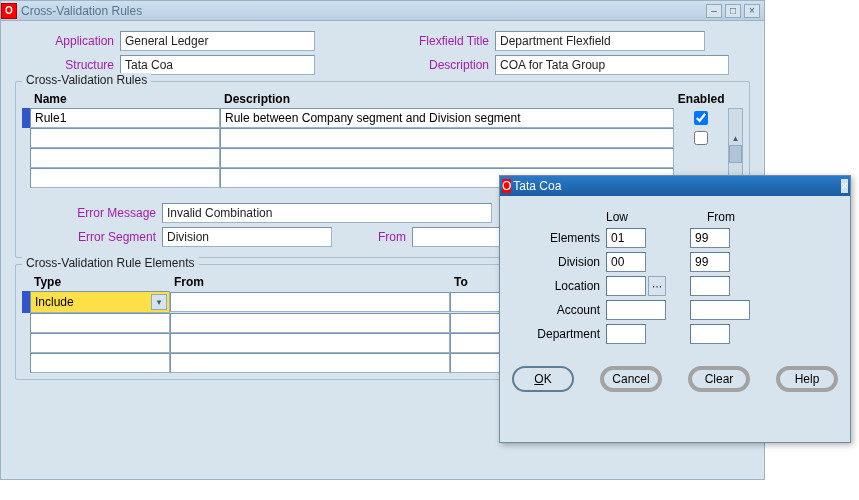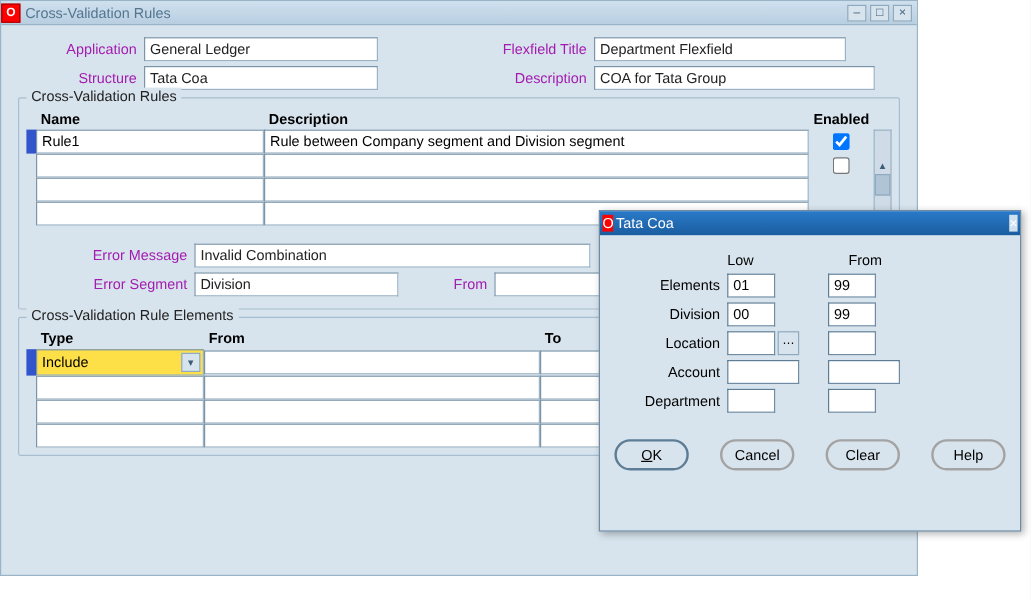--- a/index.html
+++ b/index.html
@@ -93,21 +93,21 @@
     padding: 2px 4px;
   }
   .lov-btn {
     width: 18px; height: 20px; margin-left: 2px; background: #d8e4ed;
     border: 1px solid #8fa9bd; display: flex; align-items: center;
     justify-content: center; font-size: 10px; cursor: pointer;
   }
   .btn-row { display: flex; justify-content: center; gap: 26px; margin-top: 22px; text-align: center; }
   .btn {
     min-width: 62px; height: 26px; padding: 0 12px;
-    border: 2px solid #a3a3a3; background: #d8e4ed;
+    border: 4px solid #a3a3a3; background: #d8e4ed;
     border-radius: 14px; display: flex; align-items: center; justify-content: center;
     cursor: pointer;
   }
   .btn.primary { border: 2px solid #5d7d97; font-weight: normal; }
   .btn u { text-decoration: underline; }
 </style>
 </head>
 <body>
 
 <div class="main-window">

